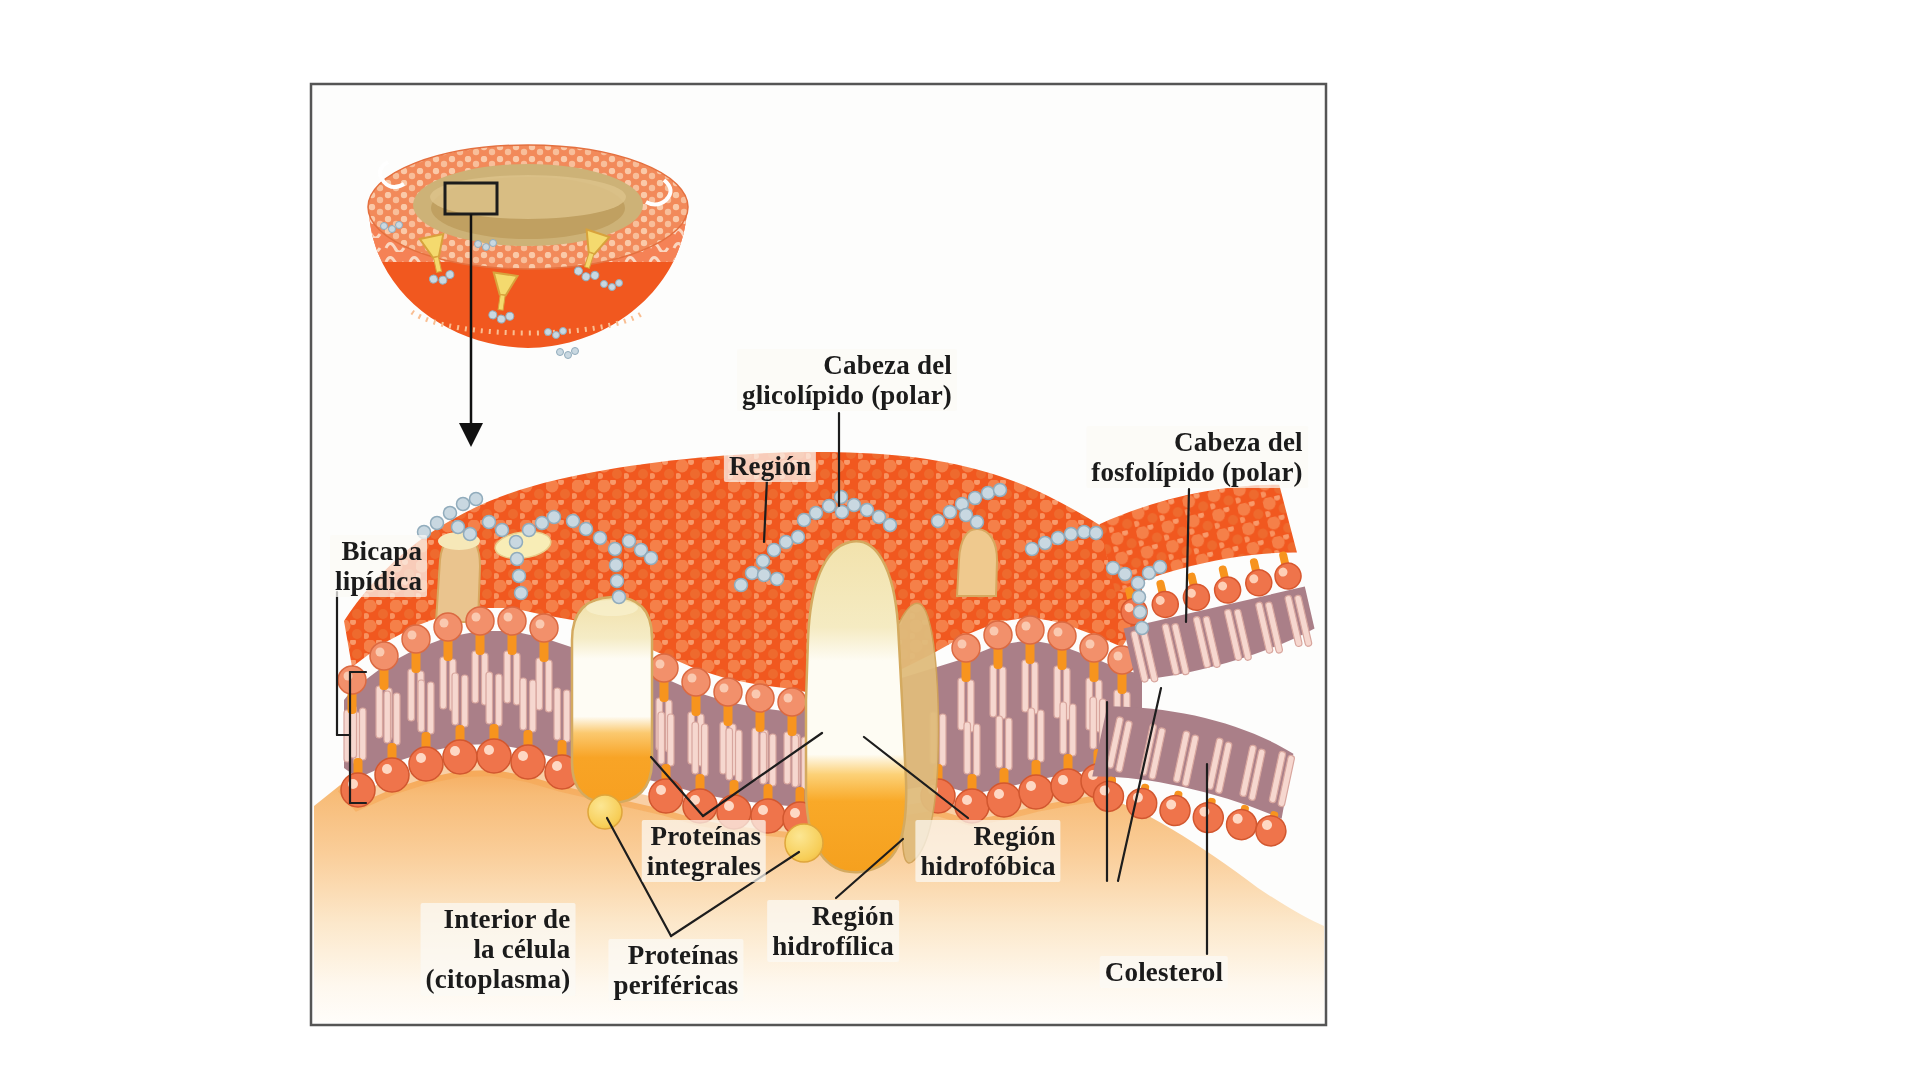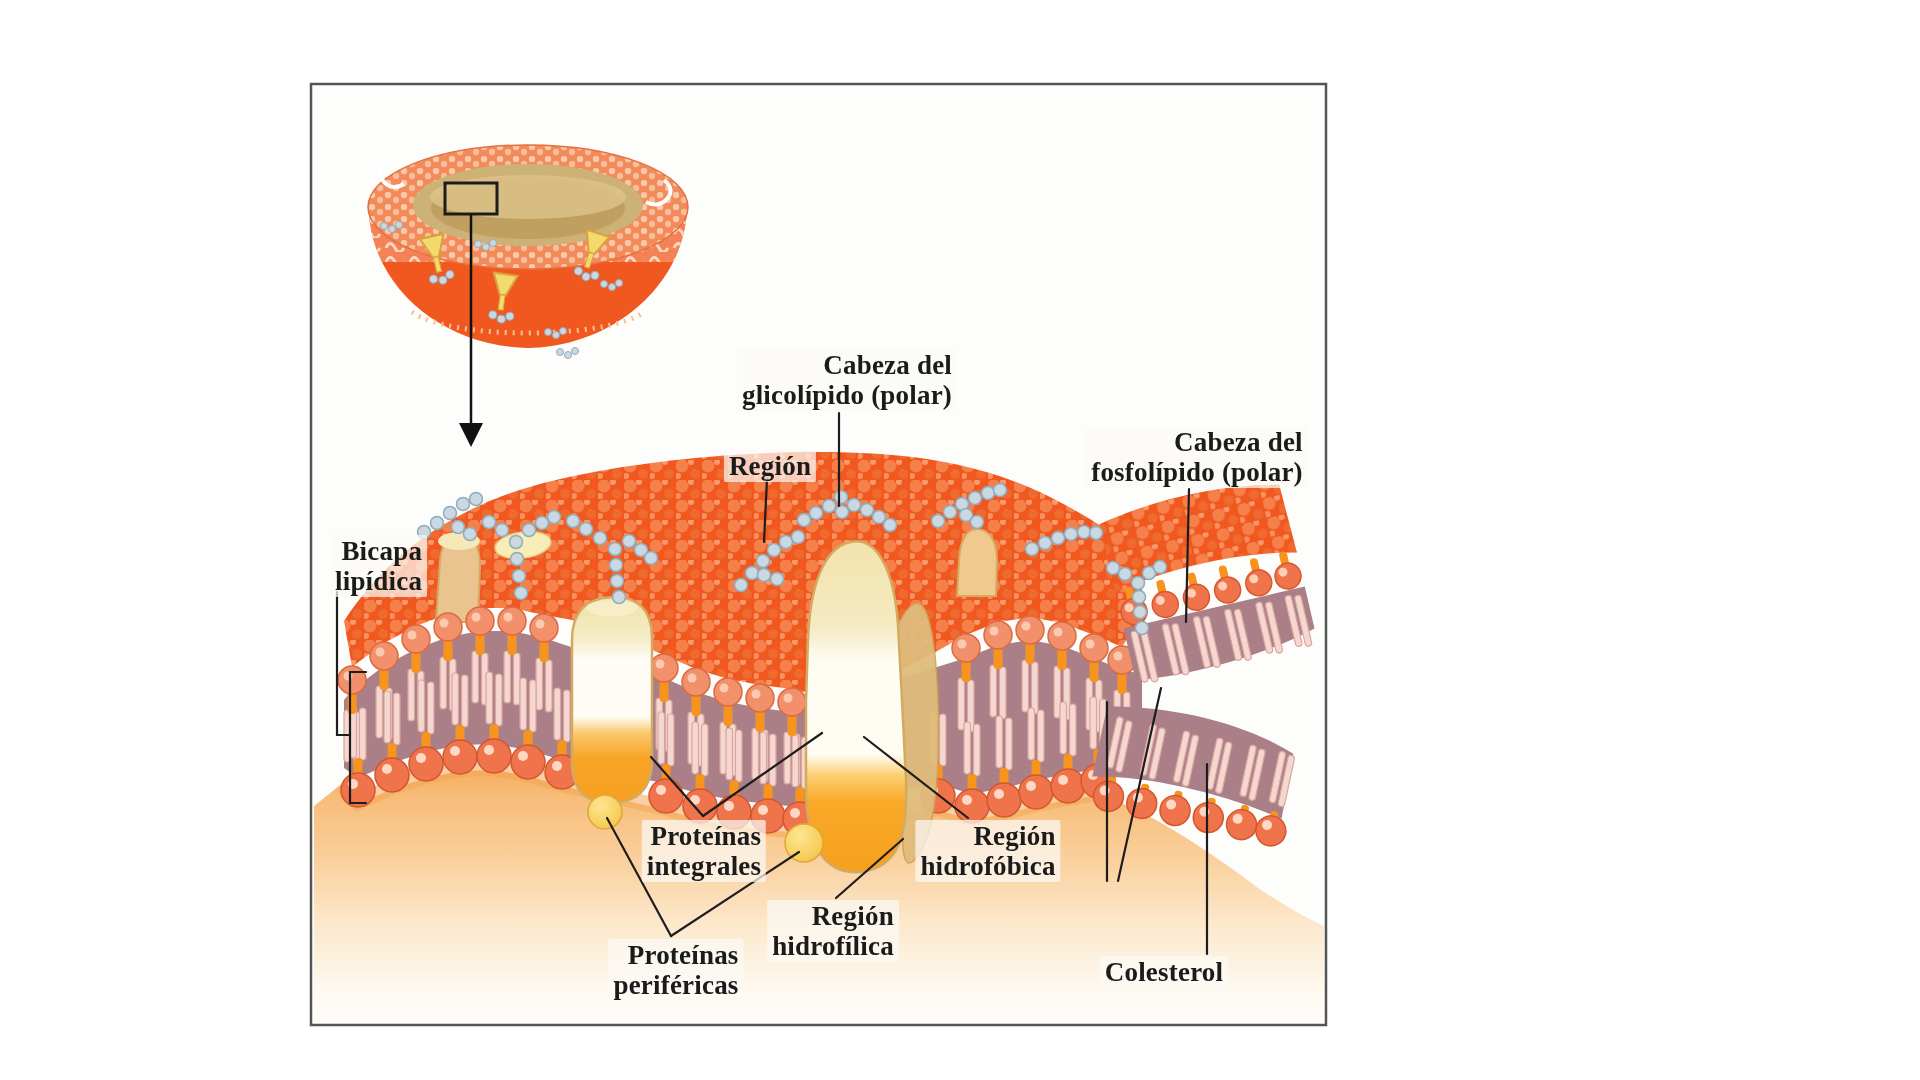--- a/index.html
+++ b/index.html
@@ -516,16 +516,19 @@
 glicolípido (polar)</div>
   <div class="lbl" style="left:770px;top:450px">Región</div>
   <div class="lbl" style="left:1197px;top:426px">Cabeza del
 fosfolípido (polar)</div>
   <div class="lbl" style="left:704px;top:820px">Proteínas
 integrales</div>
   <div class="lbl" style="left:988px;top:820px">Región
 hidrofóbica</div>
   <div class="lbl" style="left:833px;top:900px">Región
 hidrofílica</div>
+  <div class="lbl" style="left:498px;top:903px">Interior de
+la célula
+(citoplasma)</div>
   <div class="lbl" style="left:676px;top:939px">Proteínas
 periféricas</div>
   <div class="lbl" style="left:1164px;top:956px">Colesterol</div>
 </div>
 
 </body></html>

